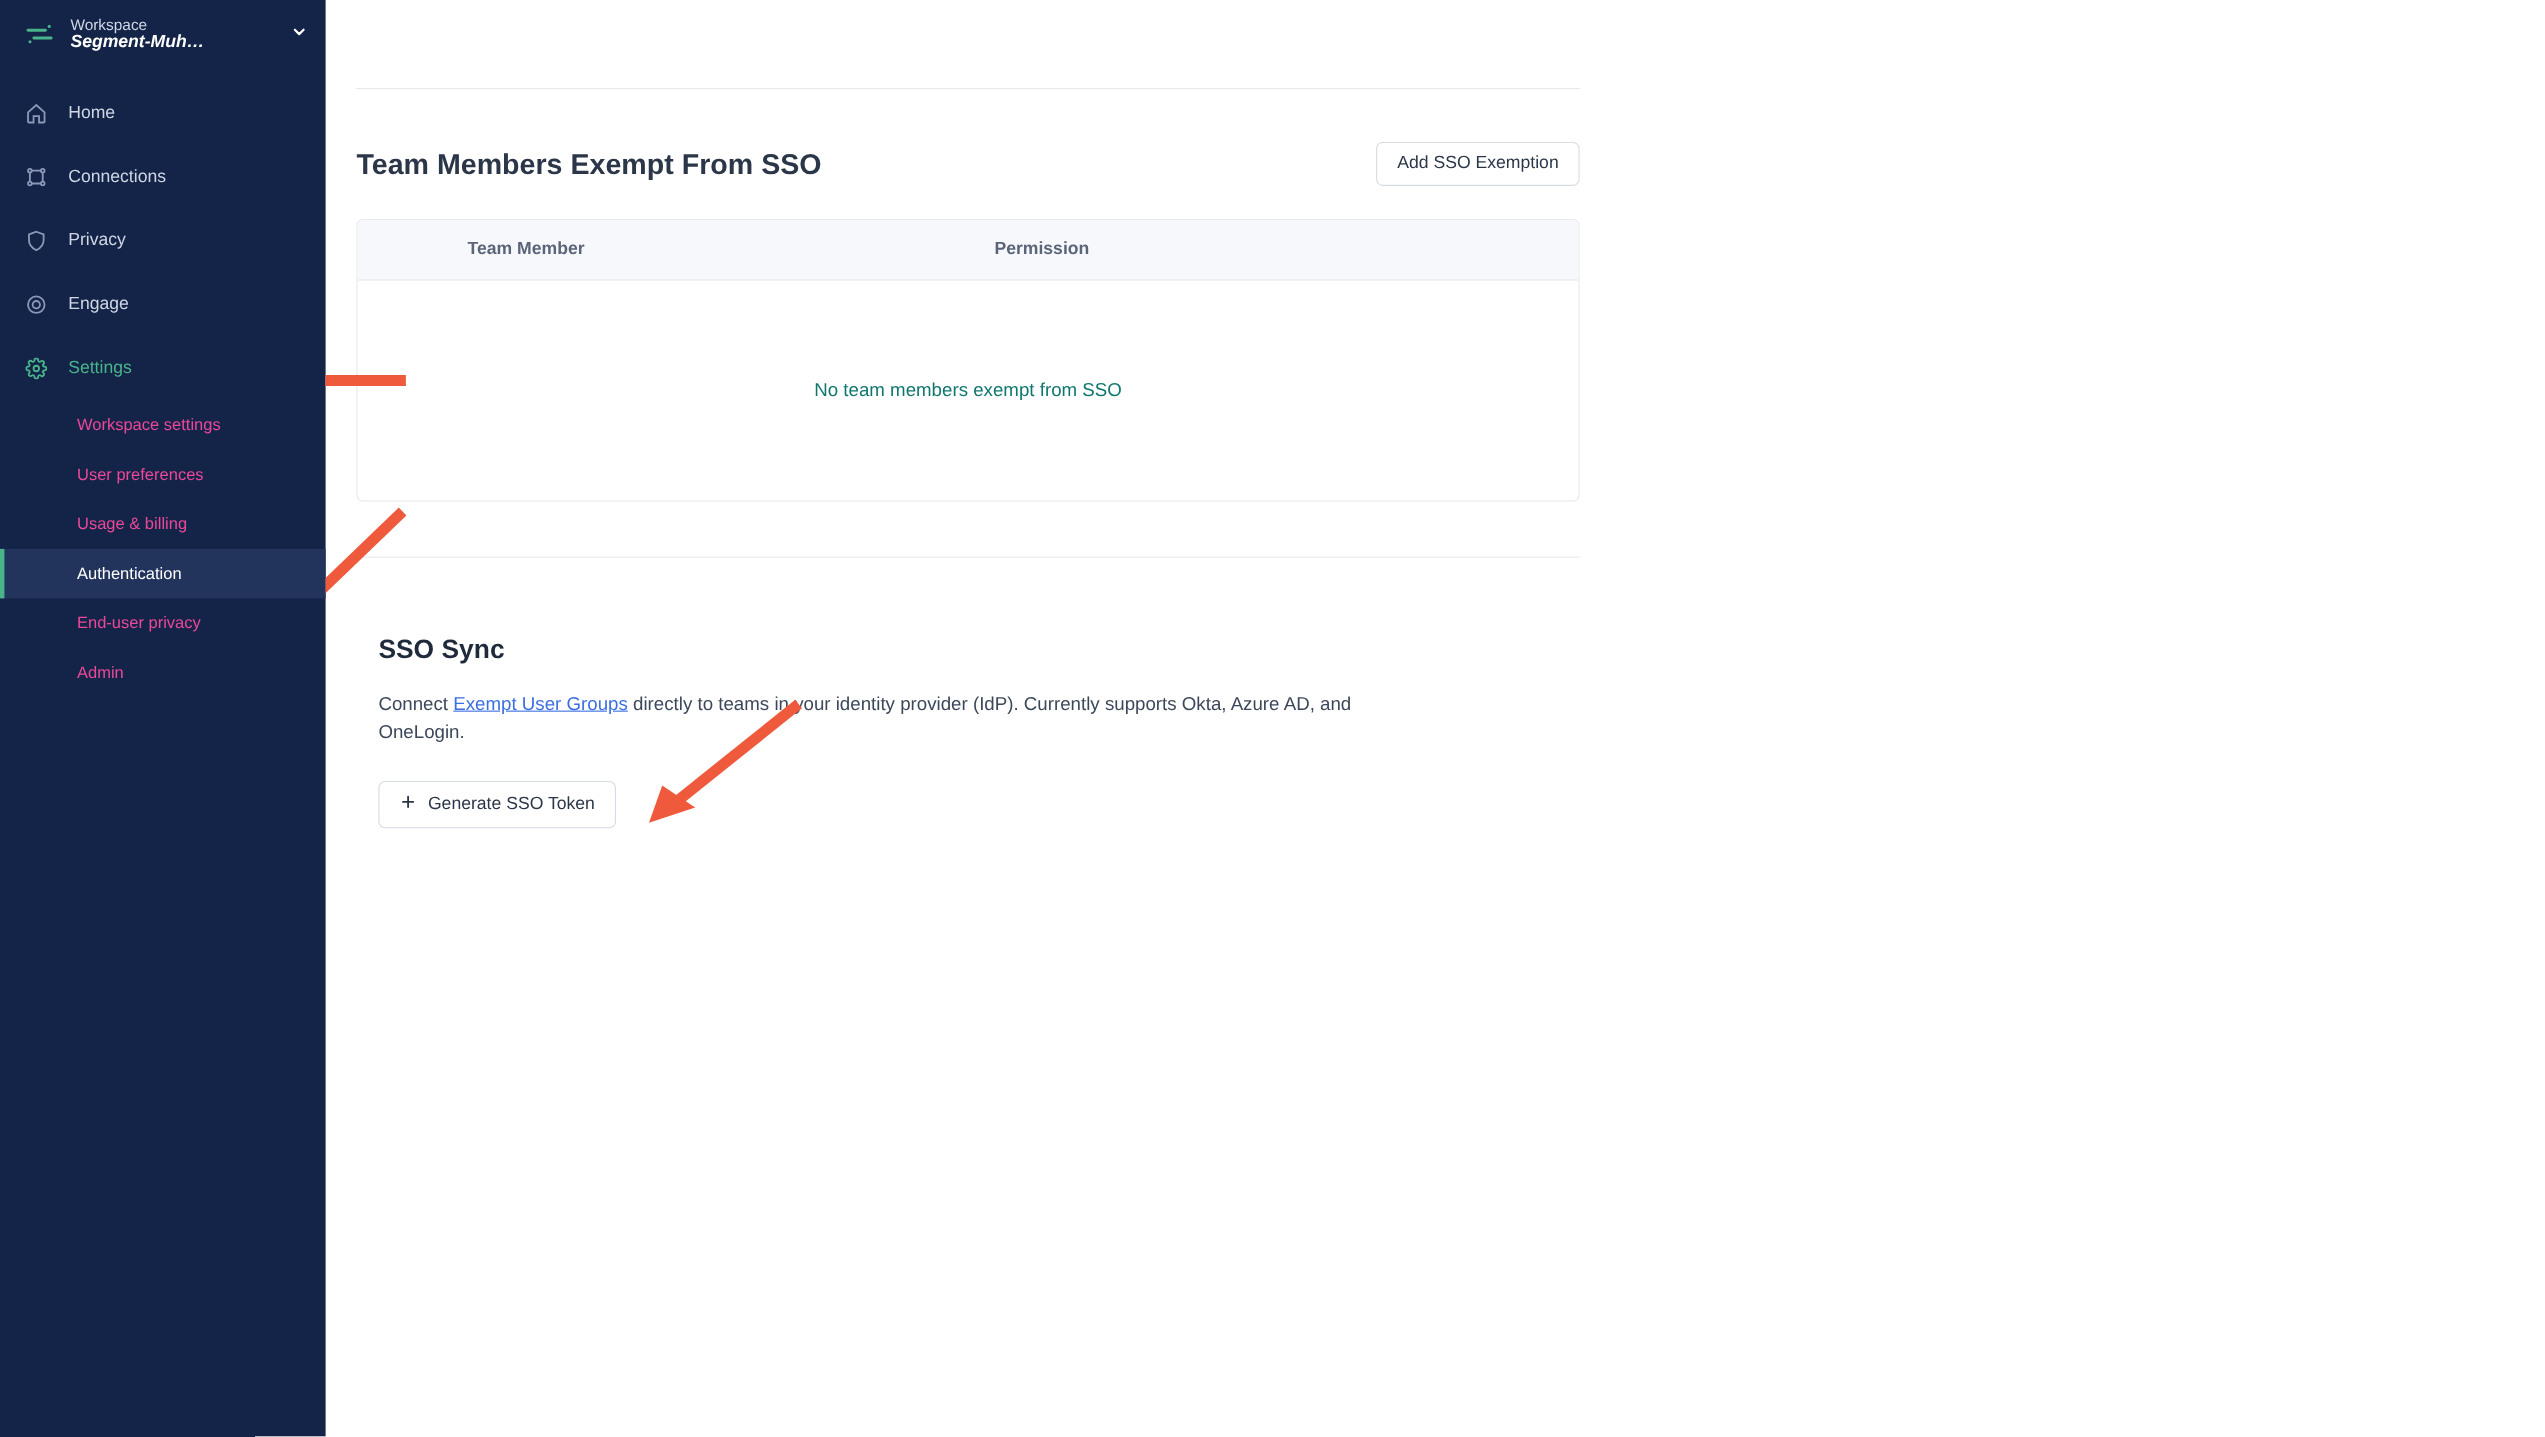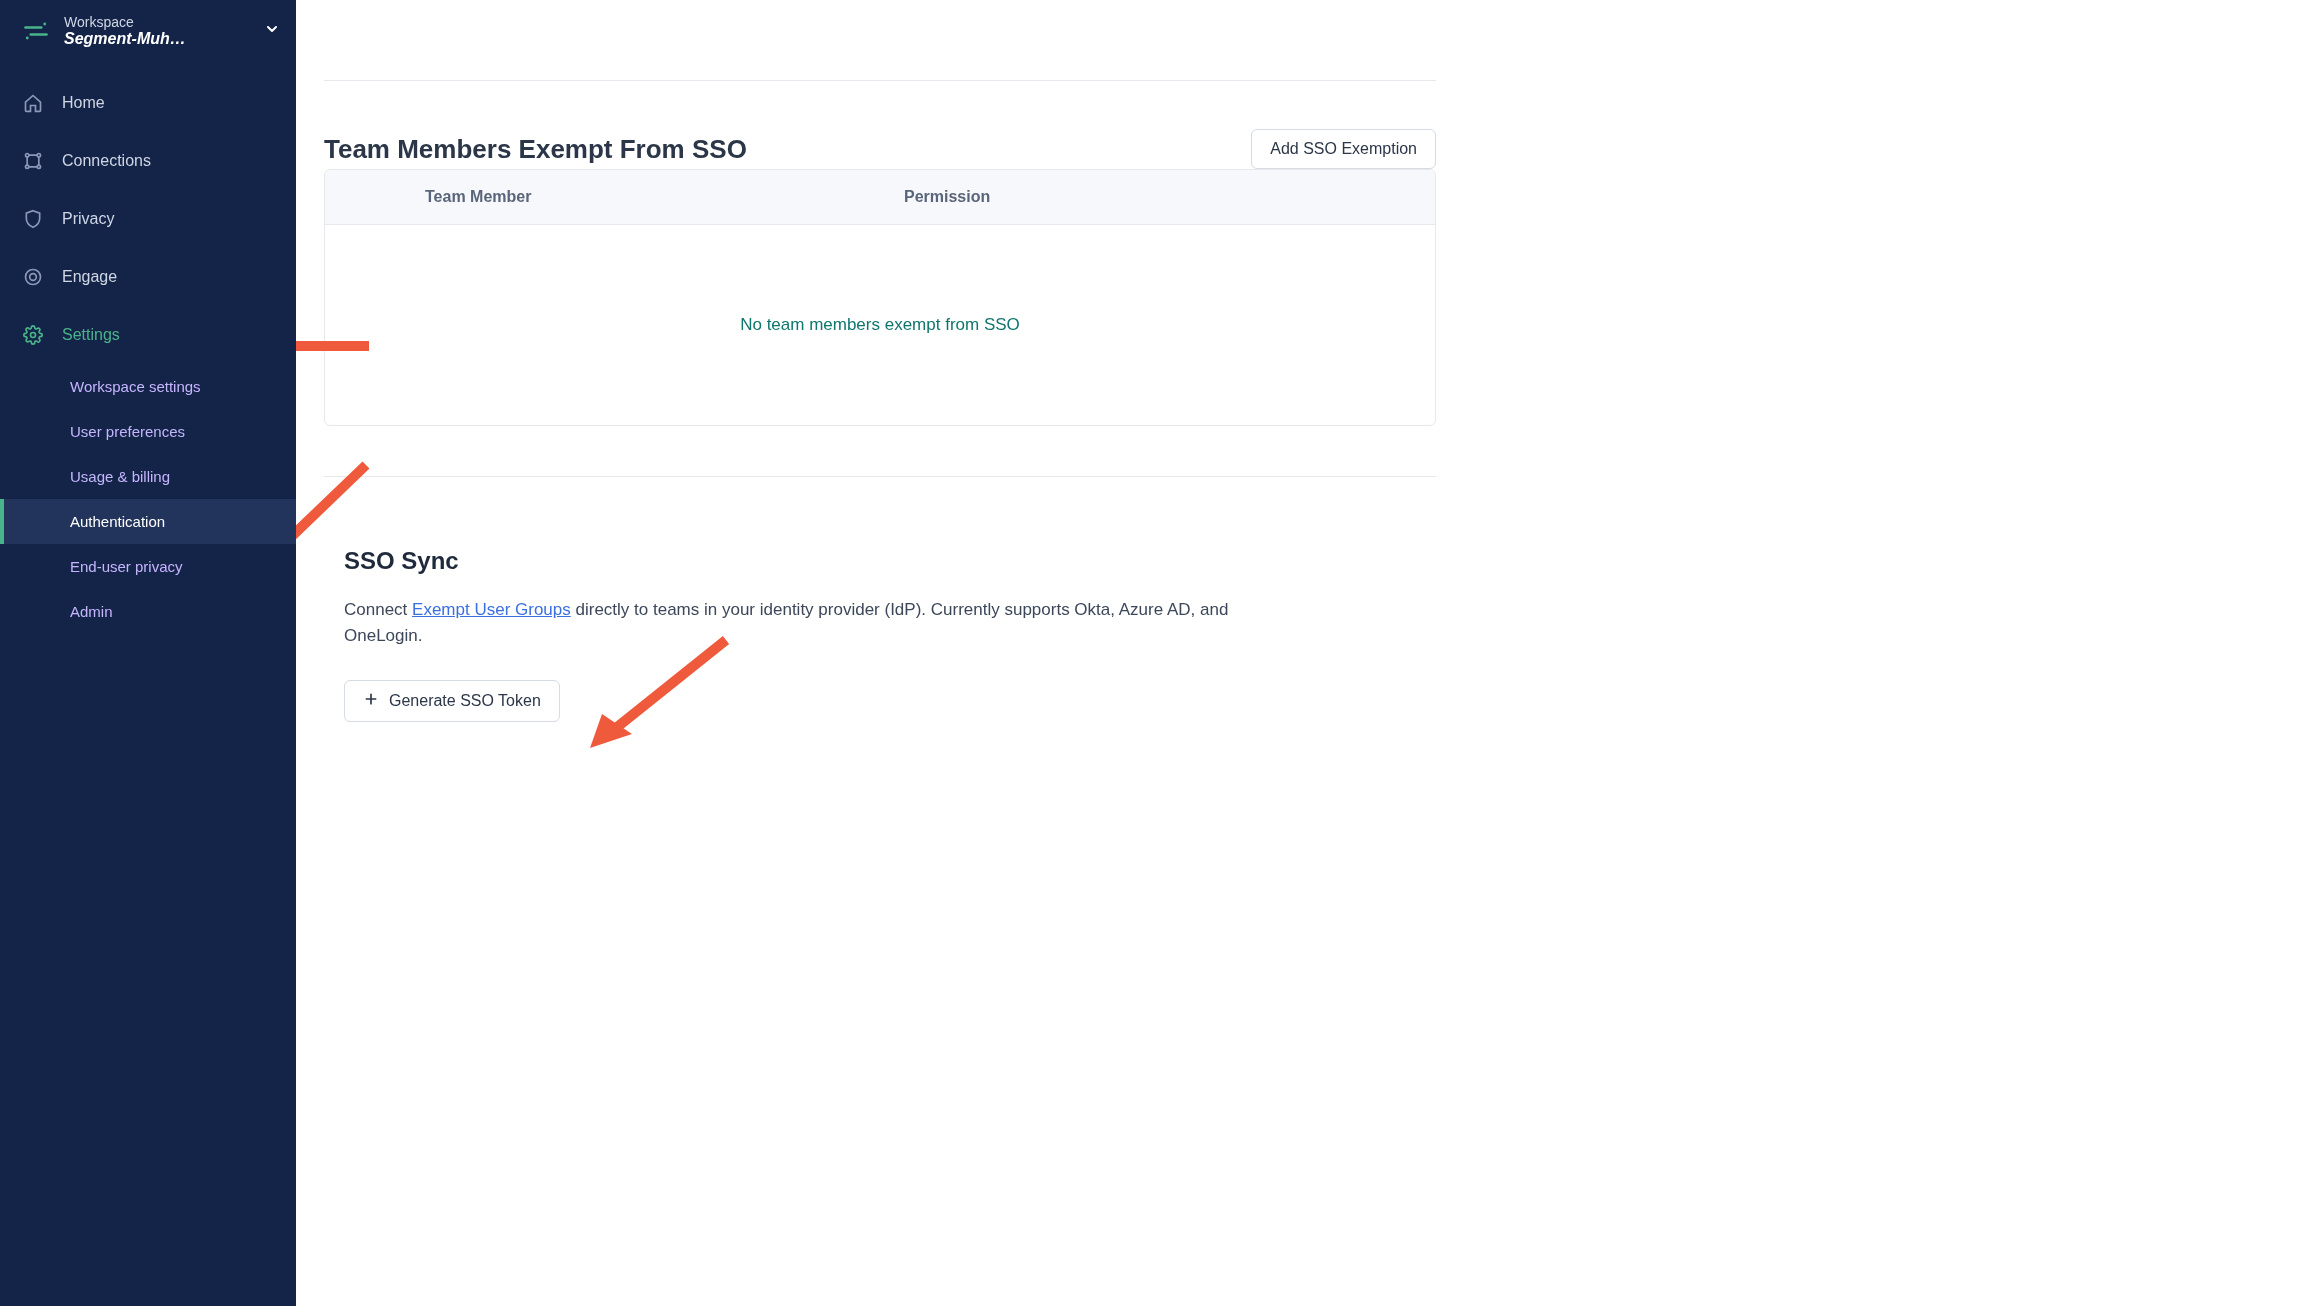--- a/index.html
+++ b/index.html
@@ -44,21 +44,21 @@
     color:#cfd6e4;
     cursor:pointer;
   }
   .nav-item.active { color:#49b48a; }
   .nav-icon { width:22px; height:22px; display:flex; align-items:center; justify-content:center; color:#8a98b8; }
   .nav-item.active .nav-icon { color:#49b48a; }
   .subnav { list-style:none; }
   .sub-item {
     padding: 14px 22px 14px 70px;
     font-size: 15px;
-    color:#c4b5fd;
+    color:#ec4899;
     cursor:pointer;
   }
   .sub-item.active {
     background:#22345c;
     border-left: 4px solid #49b48a;
     padding-left: 66px;
     color:#ffffff;
   }
   
   .main {
@@ -83,20 +83,21 @@
     background:#ffffff;
     color:#2b3648;
     font-size:16px;
     font-weight:400;
     padding: 10px 18px;
     border-radius:6px;
     cursor:pointer;
     display:inline-flex; align-items:center; gap:10px;
   }
   .table {
+    margin-top: 30px;
     border:1px solid #e6e8ee;
     border-radius:6px;
     overflow:hidden;
   }
   .thead {
     display:flex;
     background:#f6f8fb;
     border-bottom:1px solid #e6e8ee;
     color:#5a6579;
     font-weight:600;

